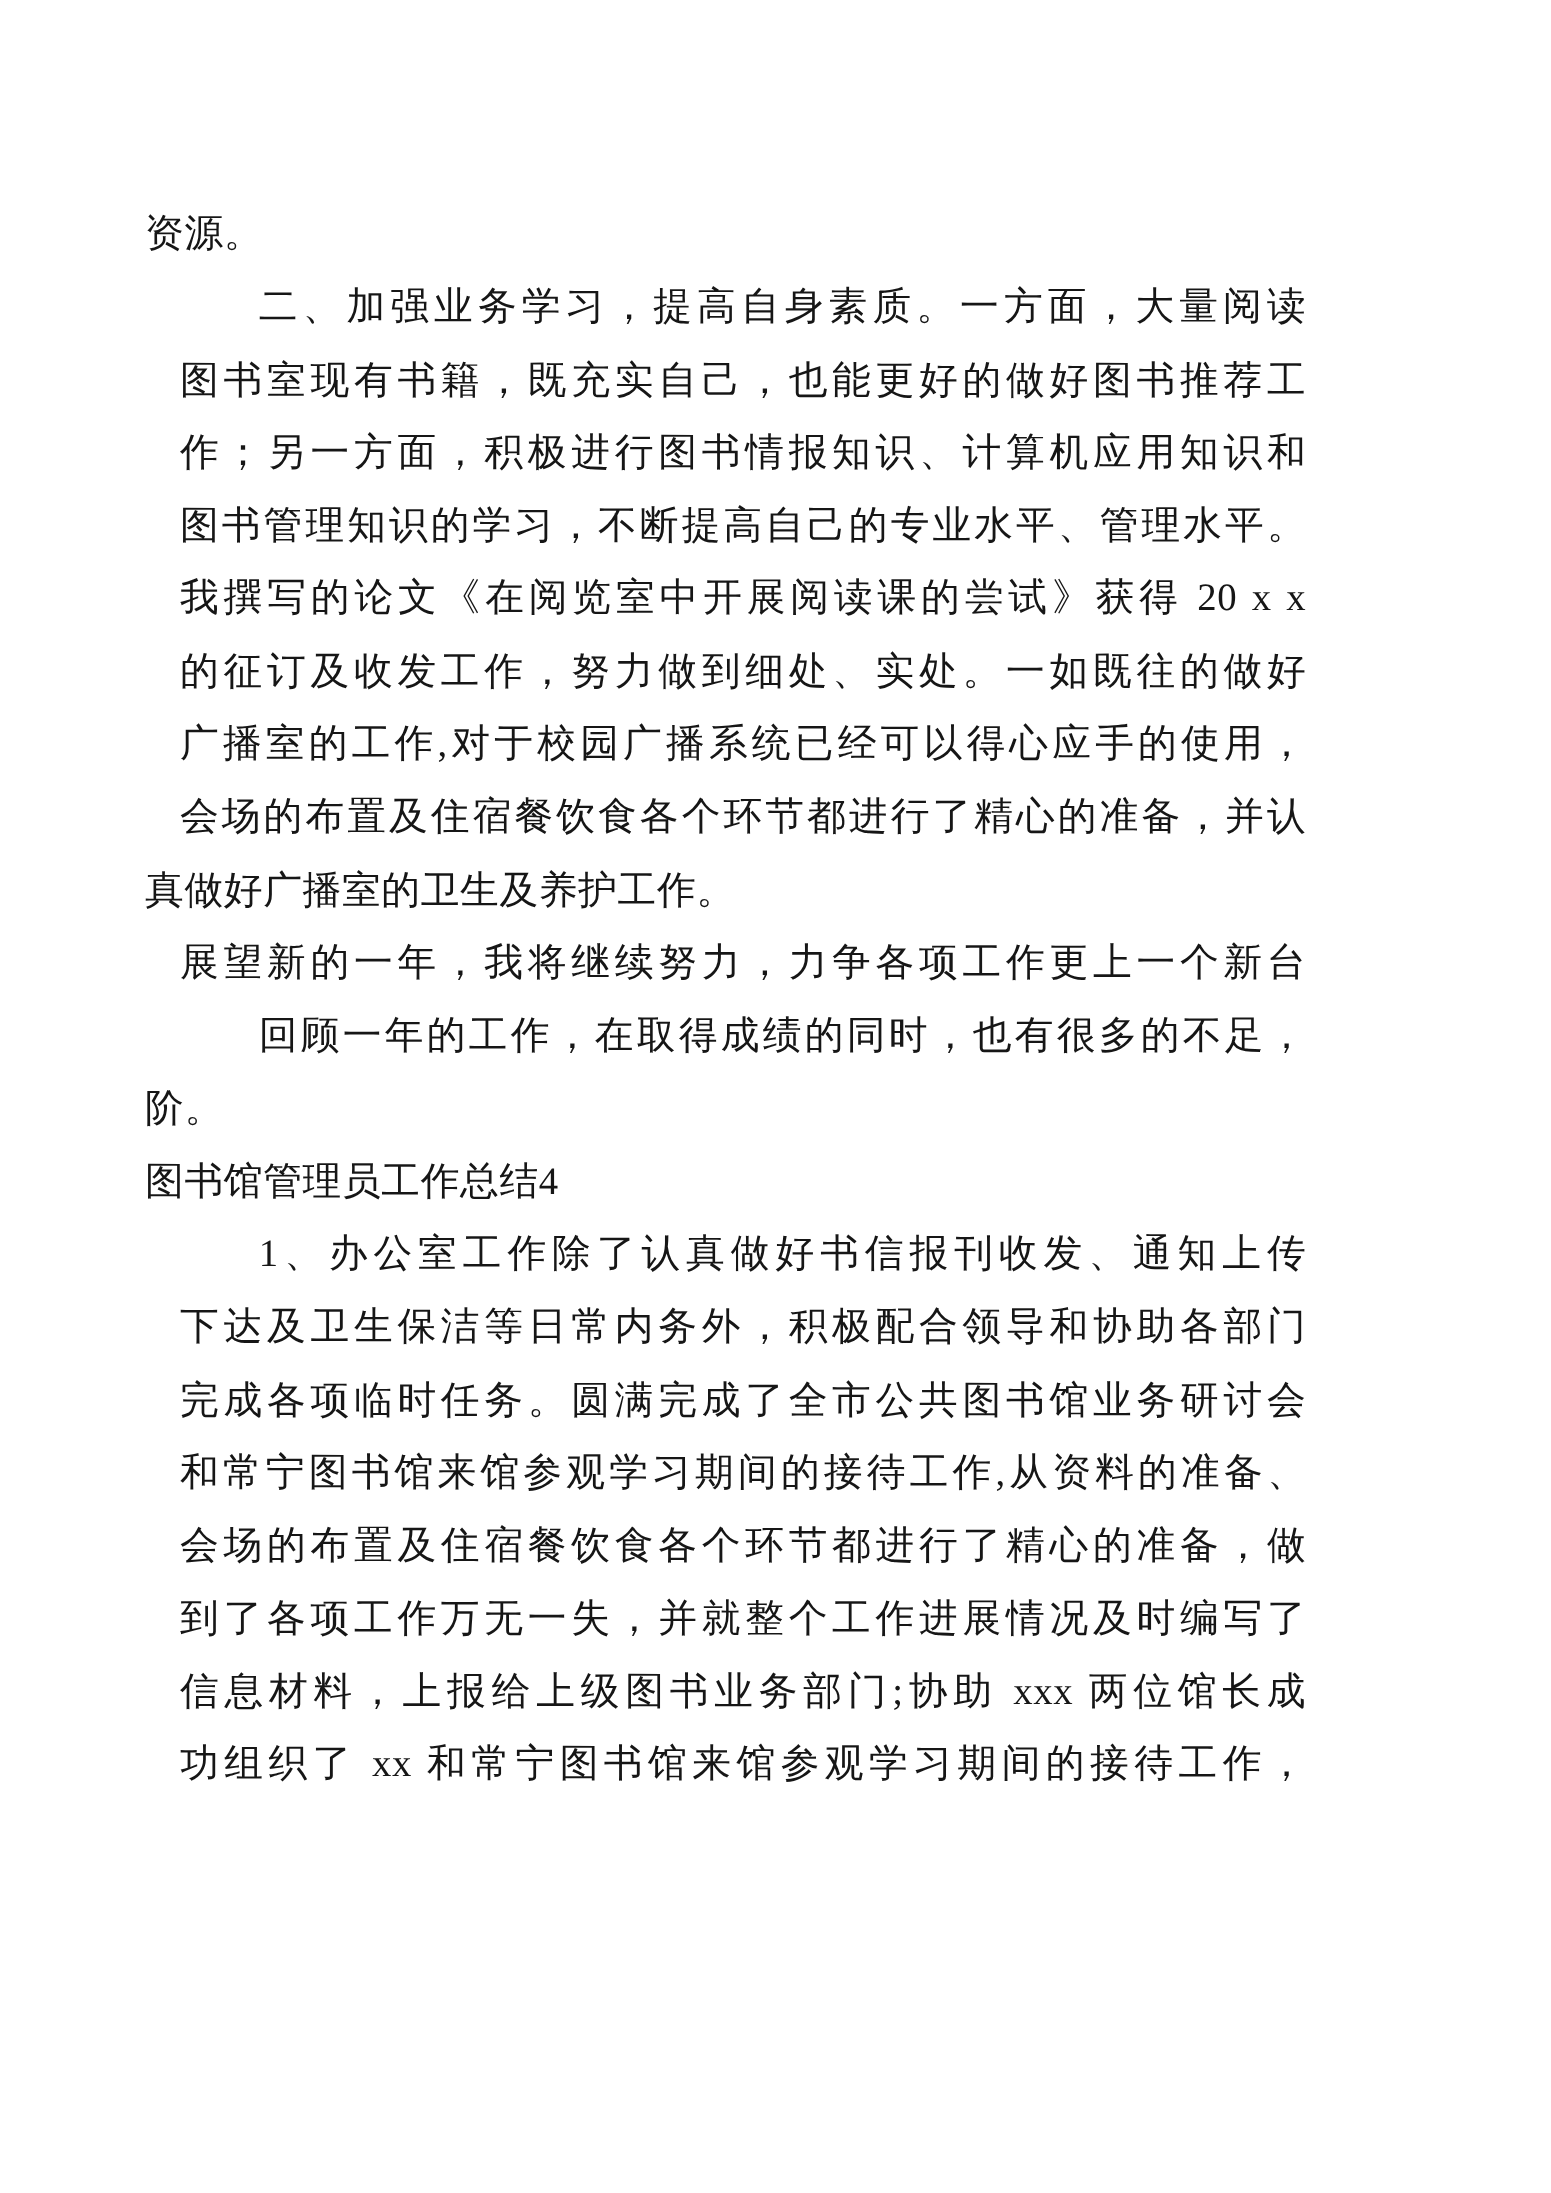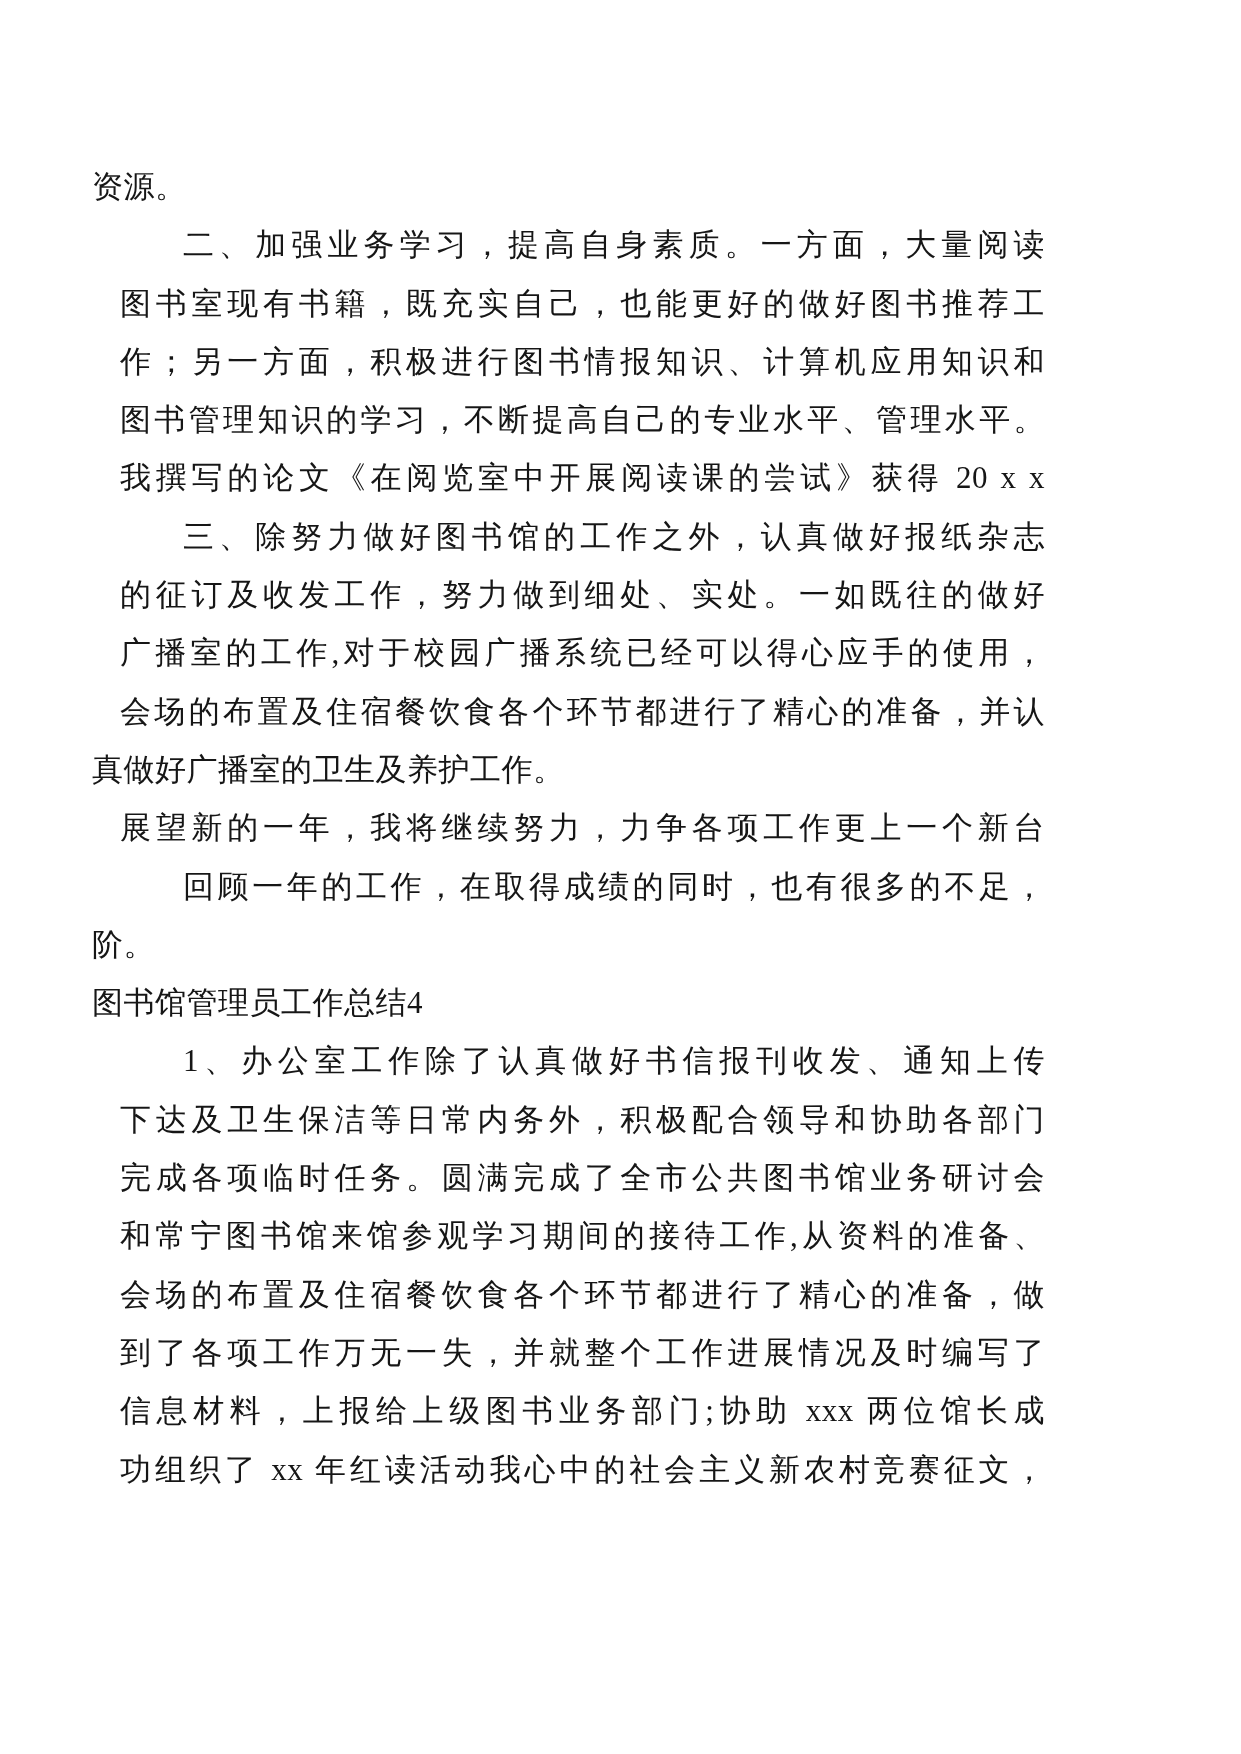--- a/index.html
+++ b/index.html
@@ -6,21 +6,21 @@
     margin: 0;
     padding: 0;
     background: #ffffff;
   }
   .page {
     position: relative;
     width: 1241px;
     height: 1754px;
     box-sizing: border-box;
     background: #ffffff;
-    padding: 158px 196px 0 92px;
+    padding: 158px 196px 0 116px;
     overflow: hidden;
     font-family: "Liberation Serif", serif;
     color: #161616;
   }
   .ln {
     font-size: 31px;
     line-height: 58.3px;
     height: 58.3px;
     letter-spacing: 0.5px;
     text-align: left;
@@ -39,30 +39,29 @@
 </head>
 <body>
 
 <div class="page">
   <div class="ln">资源。</div>
   <div class="ln ind j">二、加强业务学习，提高自身素质。一方面，大量阅读</div>
   <div class="ln j">图书室现有书籍，既充实自己，也能更好的做好图书推荐工</div>
   <div class="ln j">作；另一方面，积极进行图书情报知识、计算机应用知识和</div>
   <div class="ln j">图书管理知识的学习，不断提高自己的专业水平、管理水平。</div>
   <div class="ln j">我撰写的论文《在阅览室中开展阅读课的尝试》获得 20 x x</div>
-  <div class="ln ind j">三、除努力做好图书馆的工作之外，认真做好报纸杂志</div>
   <div class="ln j">的征订及收发工作，努力做到细处、实处。一如既往的做好</div>
   <div class="ln j">广播室的工作,对于校园广播系统已经可以得心应手的使用，</div>
   <div class="ln j">会场的布置及住宿餐饮食各个环节都进行了精心的准备，并认</div>
   <div class="ln">真做好广播室的卫生及养护工作。</div>
   <div class="ln j">展望新的一年，我将继续努力，力争各项工作更上一个新台</div>
   <div class="ln ind j">回顾一年的工作，在取得成绩的同时，也有很多的不足，</div>
   <div class="ln">阶。</div>
   <div class="ln">图书馆管理员工作总结4</div>
   <div class="ln ind j">1、办公室工作除了认真做好书信报刊收发、通知上传</div>
   <div class="ln j">下达及卫生保洁等日常内务外，积极配合领导和协助各部门</div>
   <div class="ln j">完成各项临时任务。圆满完成了全市公共图书馆业务研讨会</div>
   <div class="ln j">和常宁图书馆来馆参观学习期间的接待工作,从资料的准备、</div>
   <div class="ln j">会场的布置及住宿餐饮食各个环节都进行了精心的准备，做</div>
   <div class="ln j">到了各项工作万无一失，并就整个工作进展情况及时编写了</div>
   <div class="ln j">信息材料，上报给上级图书业务部门;协助 xxx 两位馆长成</div>
-  <div class="ln j">功组织了 xx 年红读活动我心中的社会主义新农村竞赛征文，</div>
+  <div class="ln j">功组织了 xx 和常宁图书馆来馆参观学习期间的接待工作，</div>
 </div>
 
 </body></html>

